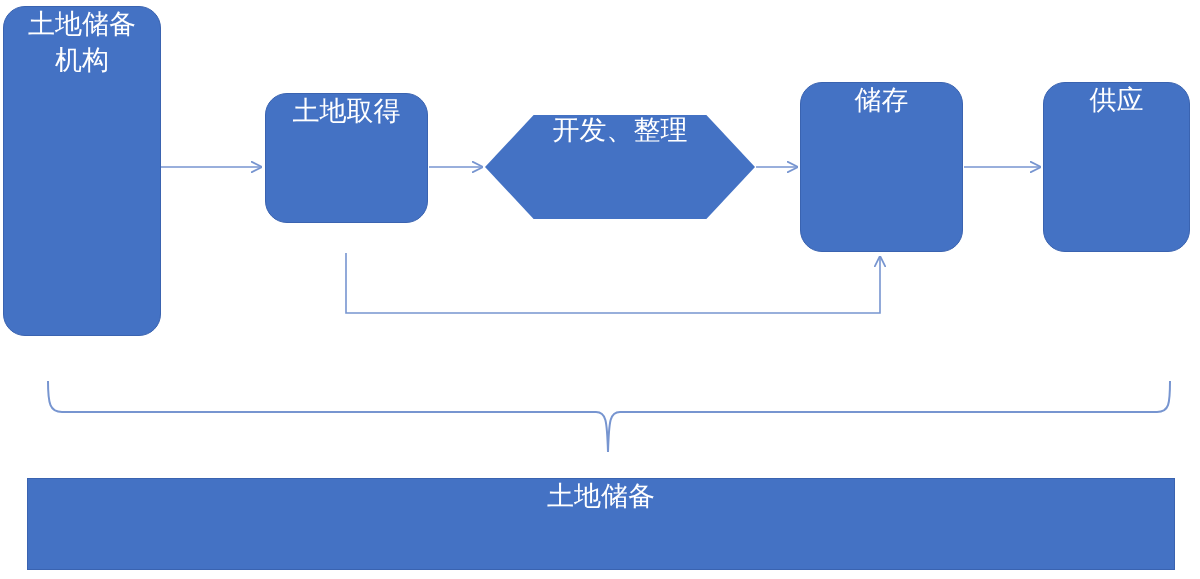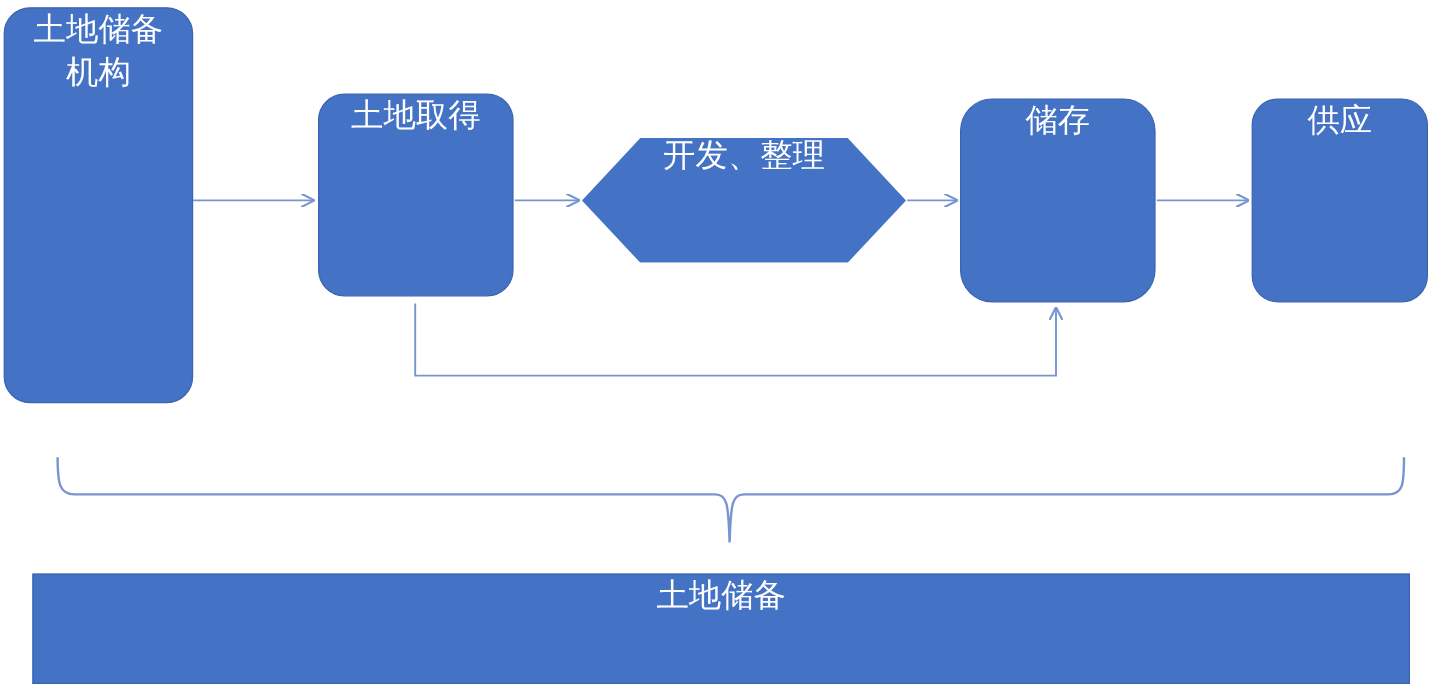--- a/index.html
+++ b/index.html
@@ -36,32 +36,31 @@
   }
   #node-agency {
     left: 3px;
     top: 6px;
     width: 158px;
     height: 330px;
     font-size: 27px;
   }
   #node-acquire {
     left: 265px;
-    top: 78px;
+    top: 93px;
     width: 163px;
-    height: 169px;
+    height: 130px;
     font-size: 27px;
   }
   #node-store {
     left: 800px;
     top: 82px;
     width: 163px;
     height: 170px;
     font-size: 27px;
-    border-radius: 27px;
   }
   #node-supply {
     left: 1043px;
     top: 82px;
     width: 147px;
     height: 170px;
     font-size: 27px;
   }
   #node-hex {
     left: 485px;

